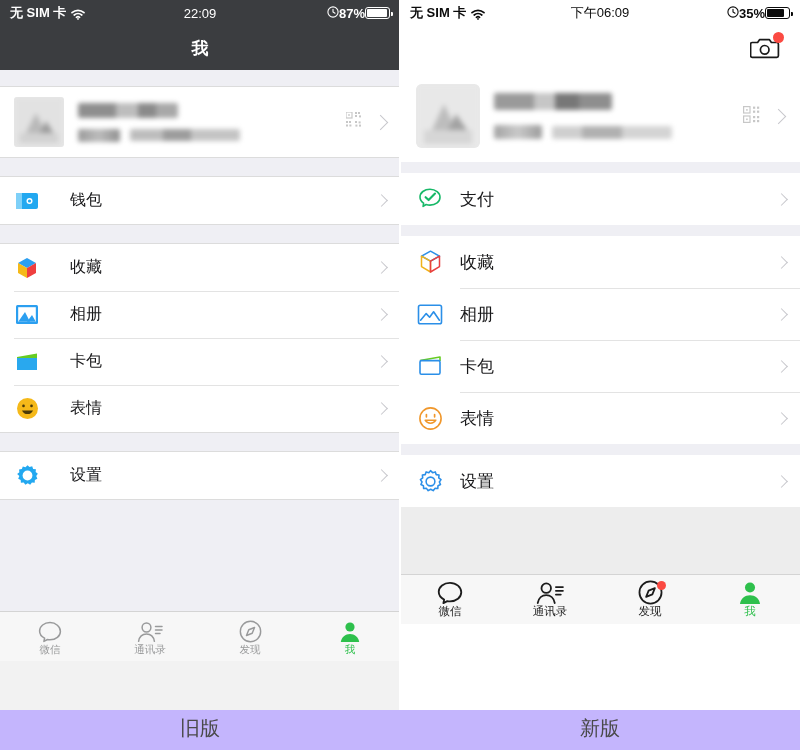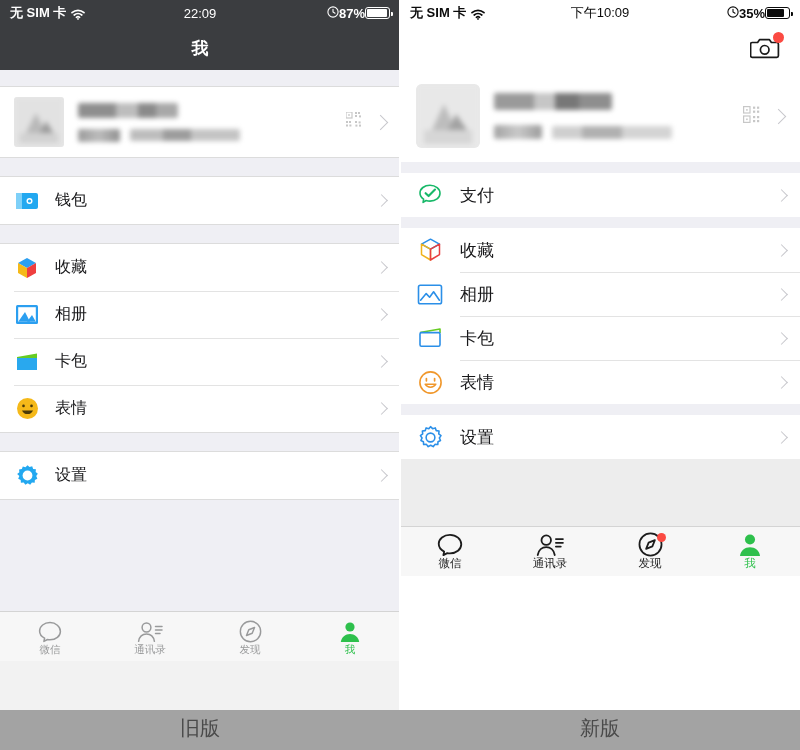--- a/index.html
+++ b/index.html
@@ -2,21 +2,21 @@
 <html><head>
 <meta charset="utf-8">
 <style>
   * { box-sizing: border-box; margin: 0; padding: 0; }
   html, body {
     width: 800px; height: 750px;
     background: #ffffff;
     font-family: "Liberation Sans", "DejaVu Sans", sans-serif;
     overflow: hidden;
   }
-  .stage { position: relative; width: 800px; height: 750px; background:#a3a3a3; }
+  .stage { position: relative; width: 800px; height: 750px; background:#c4b5fd; }
 
   
   .panel { position: absolute; top: 0; width: 400px; height: 710px; background: #f2f2f2; overflow: hidden; }
   .panel-left  { left: 0;   }
   .panel-right { left: 400px; }
 
   
   .statusbar {
     height: 26px; display: flex; align-items: center;
     padding: 0 10px; font-size: 13px; font-weight: bold;
@@ -90,22 +90,22 @@
     border-top: 1.6px solid #c7c7cc; transform: rotate(45deg); flex: none;
   }
   .chev-big { width: 11px; height: 11px; border-width: 1.7px; }
 
   
   .list { background: #ffffff; }
   .row {
     display: flex; align-items: center; background: #ffffff;
     position: relative; padding-left: 14px; padding-right: 14px;
   }
-  .row.old { height: 47px; }
-  .row.new { height: 44px; padding-left: 16px; }
+  .row.old { height: 47px; gap: 15px; }
+  .row.new { height: 52px; padding-left: 16px; }
   .row + .row::before {
     content:''; position: absolute; top: 0; height: 1px; background: #e3e3e3;
   }
   .row.old + .row.old::before { left: 14px; right: 0; }
   .row.new + .row.new::before { left: 60px; right: 0; }
   .row-ico { flex: none; display: flex; align-items: center; justify-content: center; }
   .row-ico.old { width: 26px; height: 26px; }
   .row-ico.new { width: 28px; height: 28px; }
   .row-label { flex: 1 1 auto; color: #18181a; }
   .row-label.old { margin-left: 15px; font-size: 16px; }
@@ -363,21 +363,21 @@
         <span>无 SIM 卡</span>
         <span class="wifi-ico">
           <svg width="14" height="11" viewBox="0 0 14 11" fill="none">
             <path d="M1 3.6 A9 9 0 0 1 13 3.6" stroke="currentColor" stroke-width="1.7" fill="none" stroke-linecap="round"></path>
             <path d="M3.2 6 A5.8 5.8 0 0 1 10.8 6" stroke="currentColor" stroke-width="1.7" fill="none" stroke-linecap="round"></path>
             <path d="M5.4 8.3 A2.6 2.6 0 0 1 8.6 8.3" stroke="currentColor" stroke-width="1.7" fill="none" stroke-linecap="round"></path>
             <circle cx="7" cy="9.9" r="0.9" fill="currentColor"></circle>
           </svg>
         </span>
       </div>
-      <div class="sb-center">下午10:09</div>
+      <div class="sb-center">下午06:09</div>
       <div class="sb-right">
         <span class="alarm-ico">
           <svg width="12" height="12" viewBox="0 0 12 12">
               <circle cx="6" cy="6" r="5.1" fill="none" stroke="currentColor" stroke-width="1.1"></circle>
               <path d="M6 3.2V6l2 1.2" stroke="currentColor" stroke-width="1.1" fill="none" stroke-linecap="round"></path>
             </svg>
         </span>
         <span>35%</span>
         <span class="batt">
             <span id="new-batt-fill" style="width: 16.94px;"></span>

